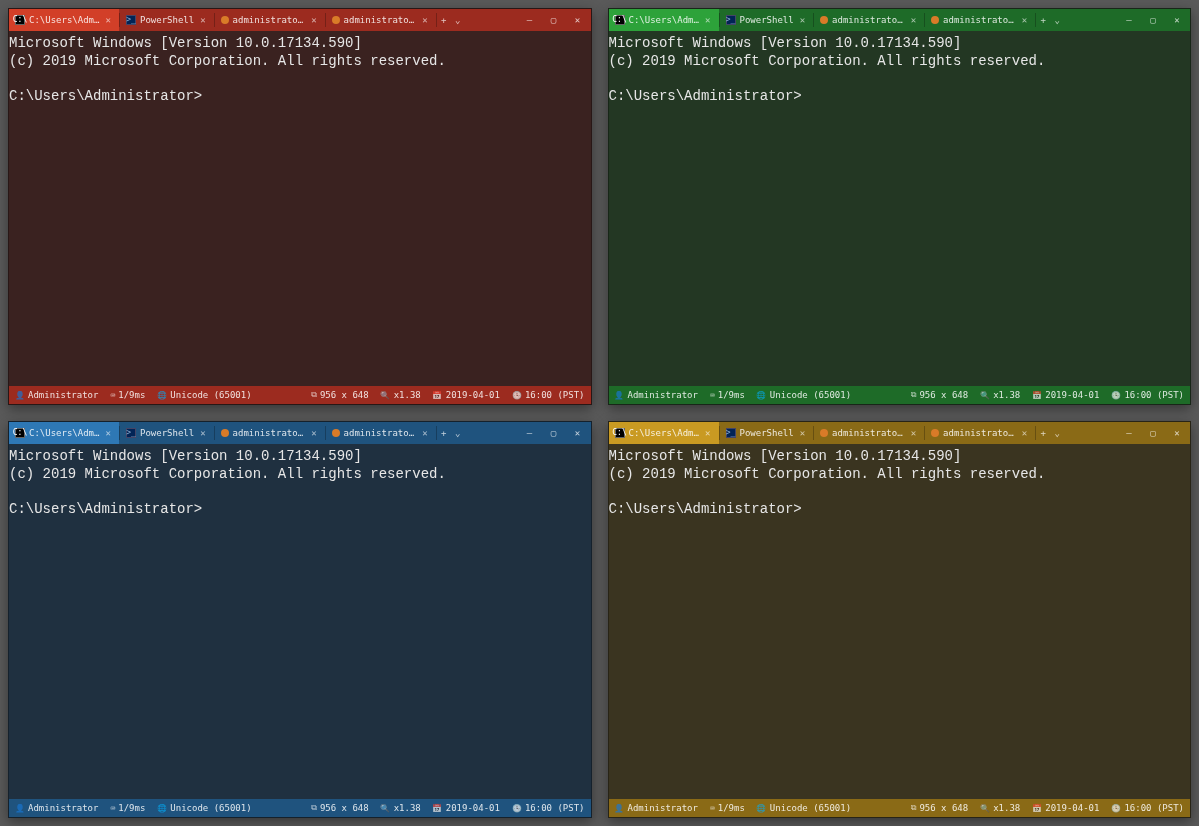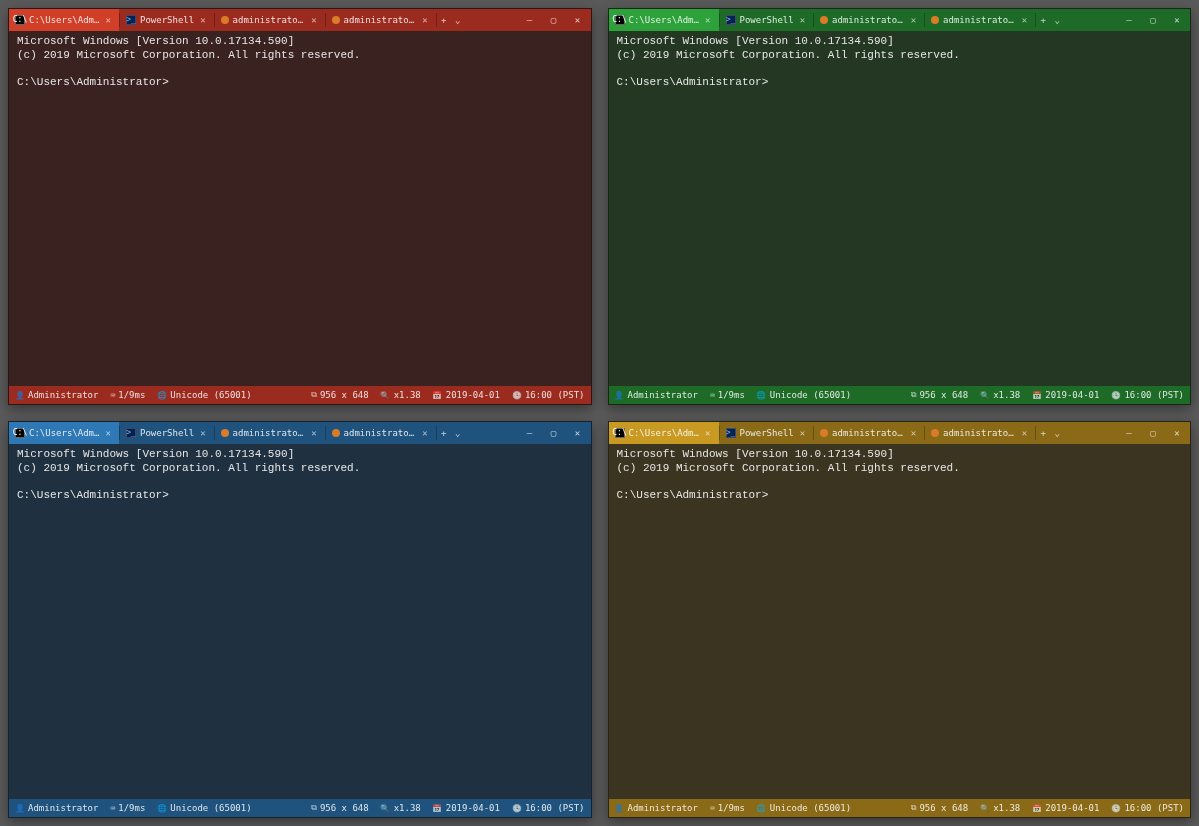--- a/index.html
+++ b/index.html
@@ -54,23 +54,23 @@
     margin-left: auto;
     display: flex;
     align-items: center;
     gap: 10px;
     padding: 0 6px;
   }
   .titlebar .sysbtn { width:14px; text-align:center; cursor:pointer; opacity:0.85; }
   
   .body {
     flex: 1;
-    padding: 4px 8px;
+    padding: 4px 0;
     color: #e6e6e6;
-    font-size: 11px;
+    font-size: 14px;
     line-height: 1.25;
     font-family: Consolas, "Courier New", monospace;
     white-space: pre;
     overflow: hidden;
   }
   
   .status {
     display: flex;
     align-items: center;
     height: 18px;

